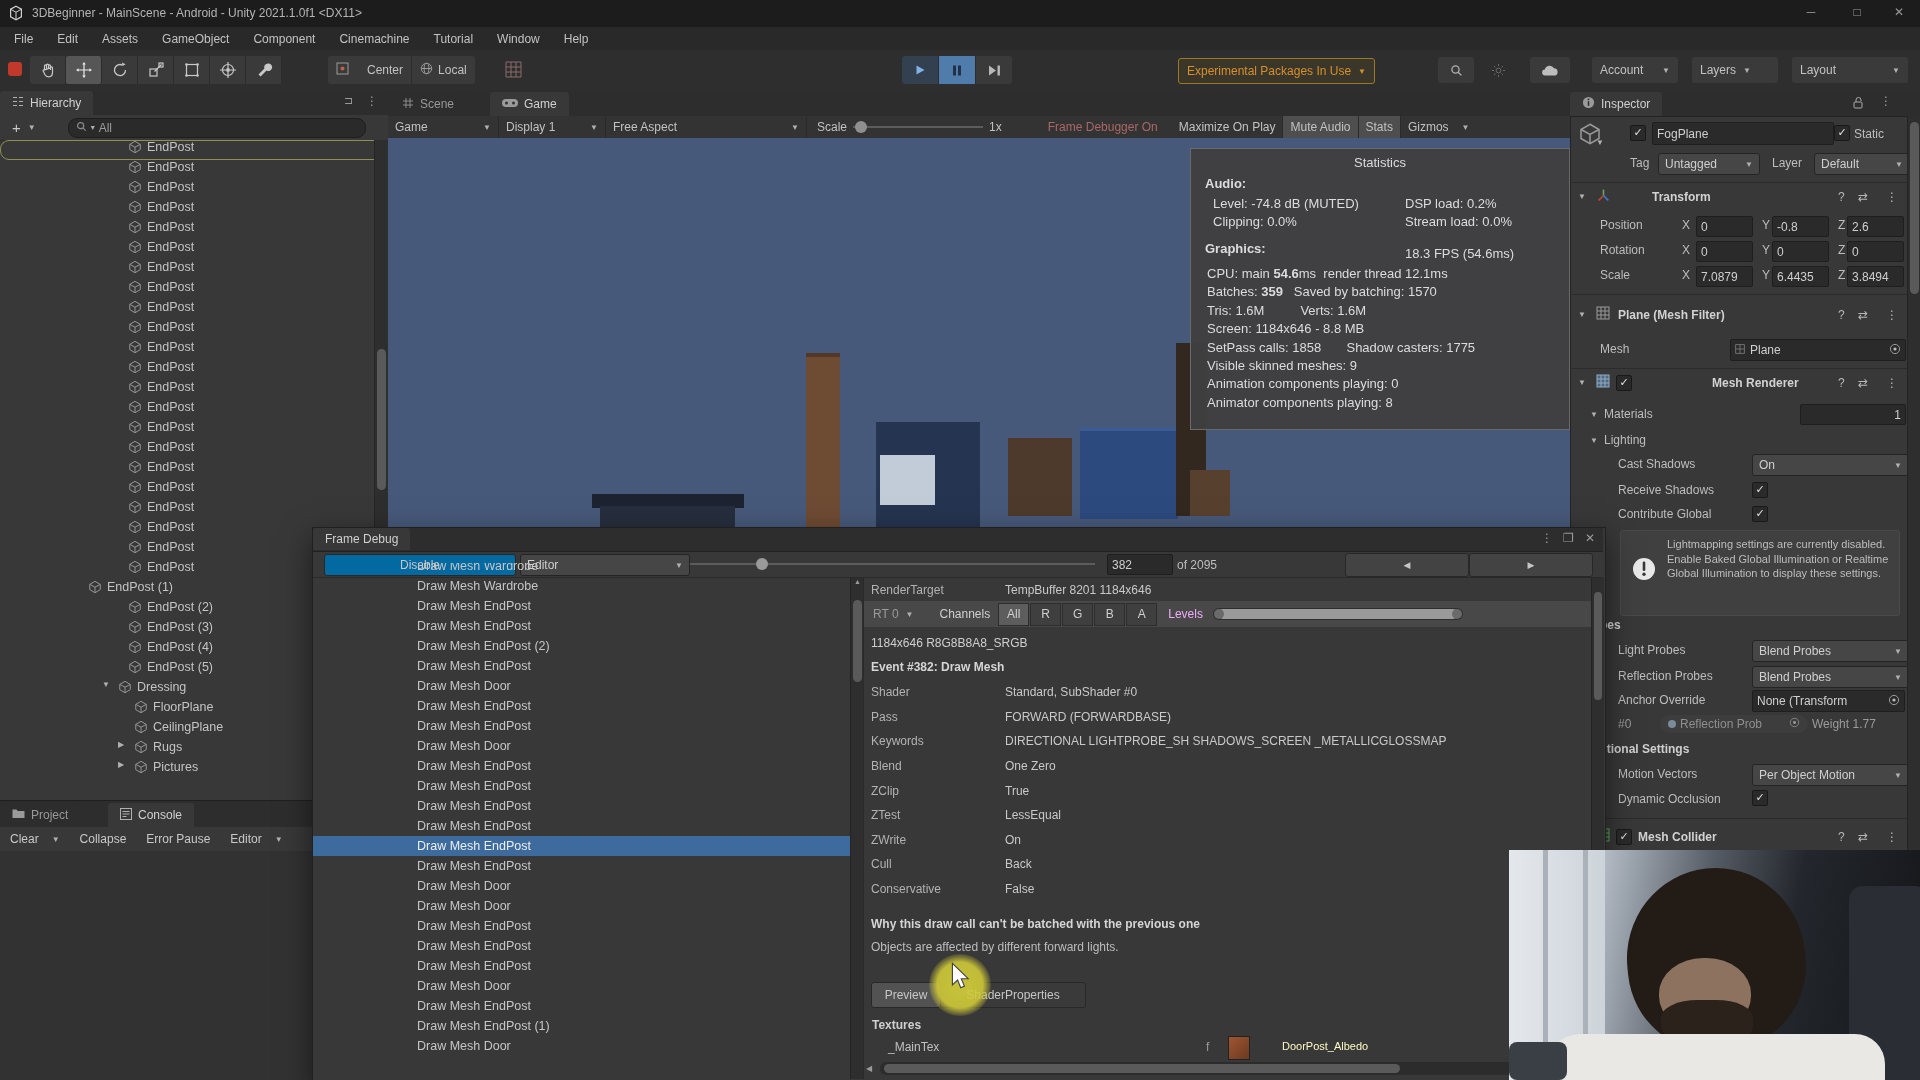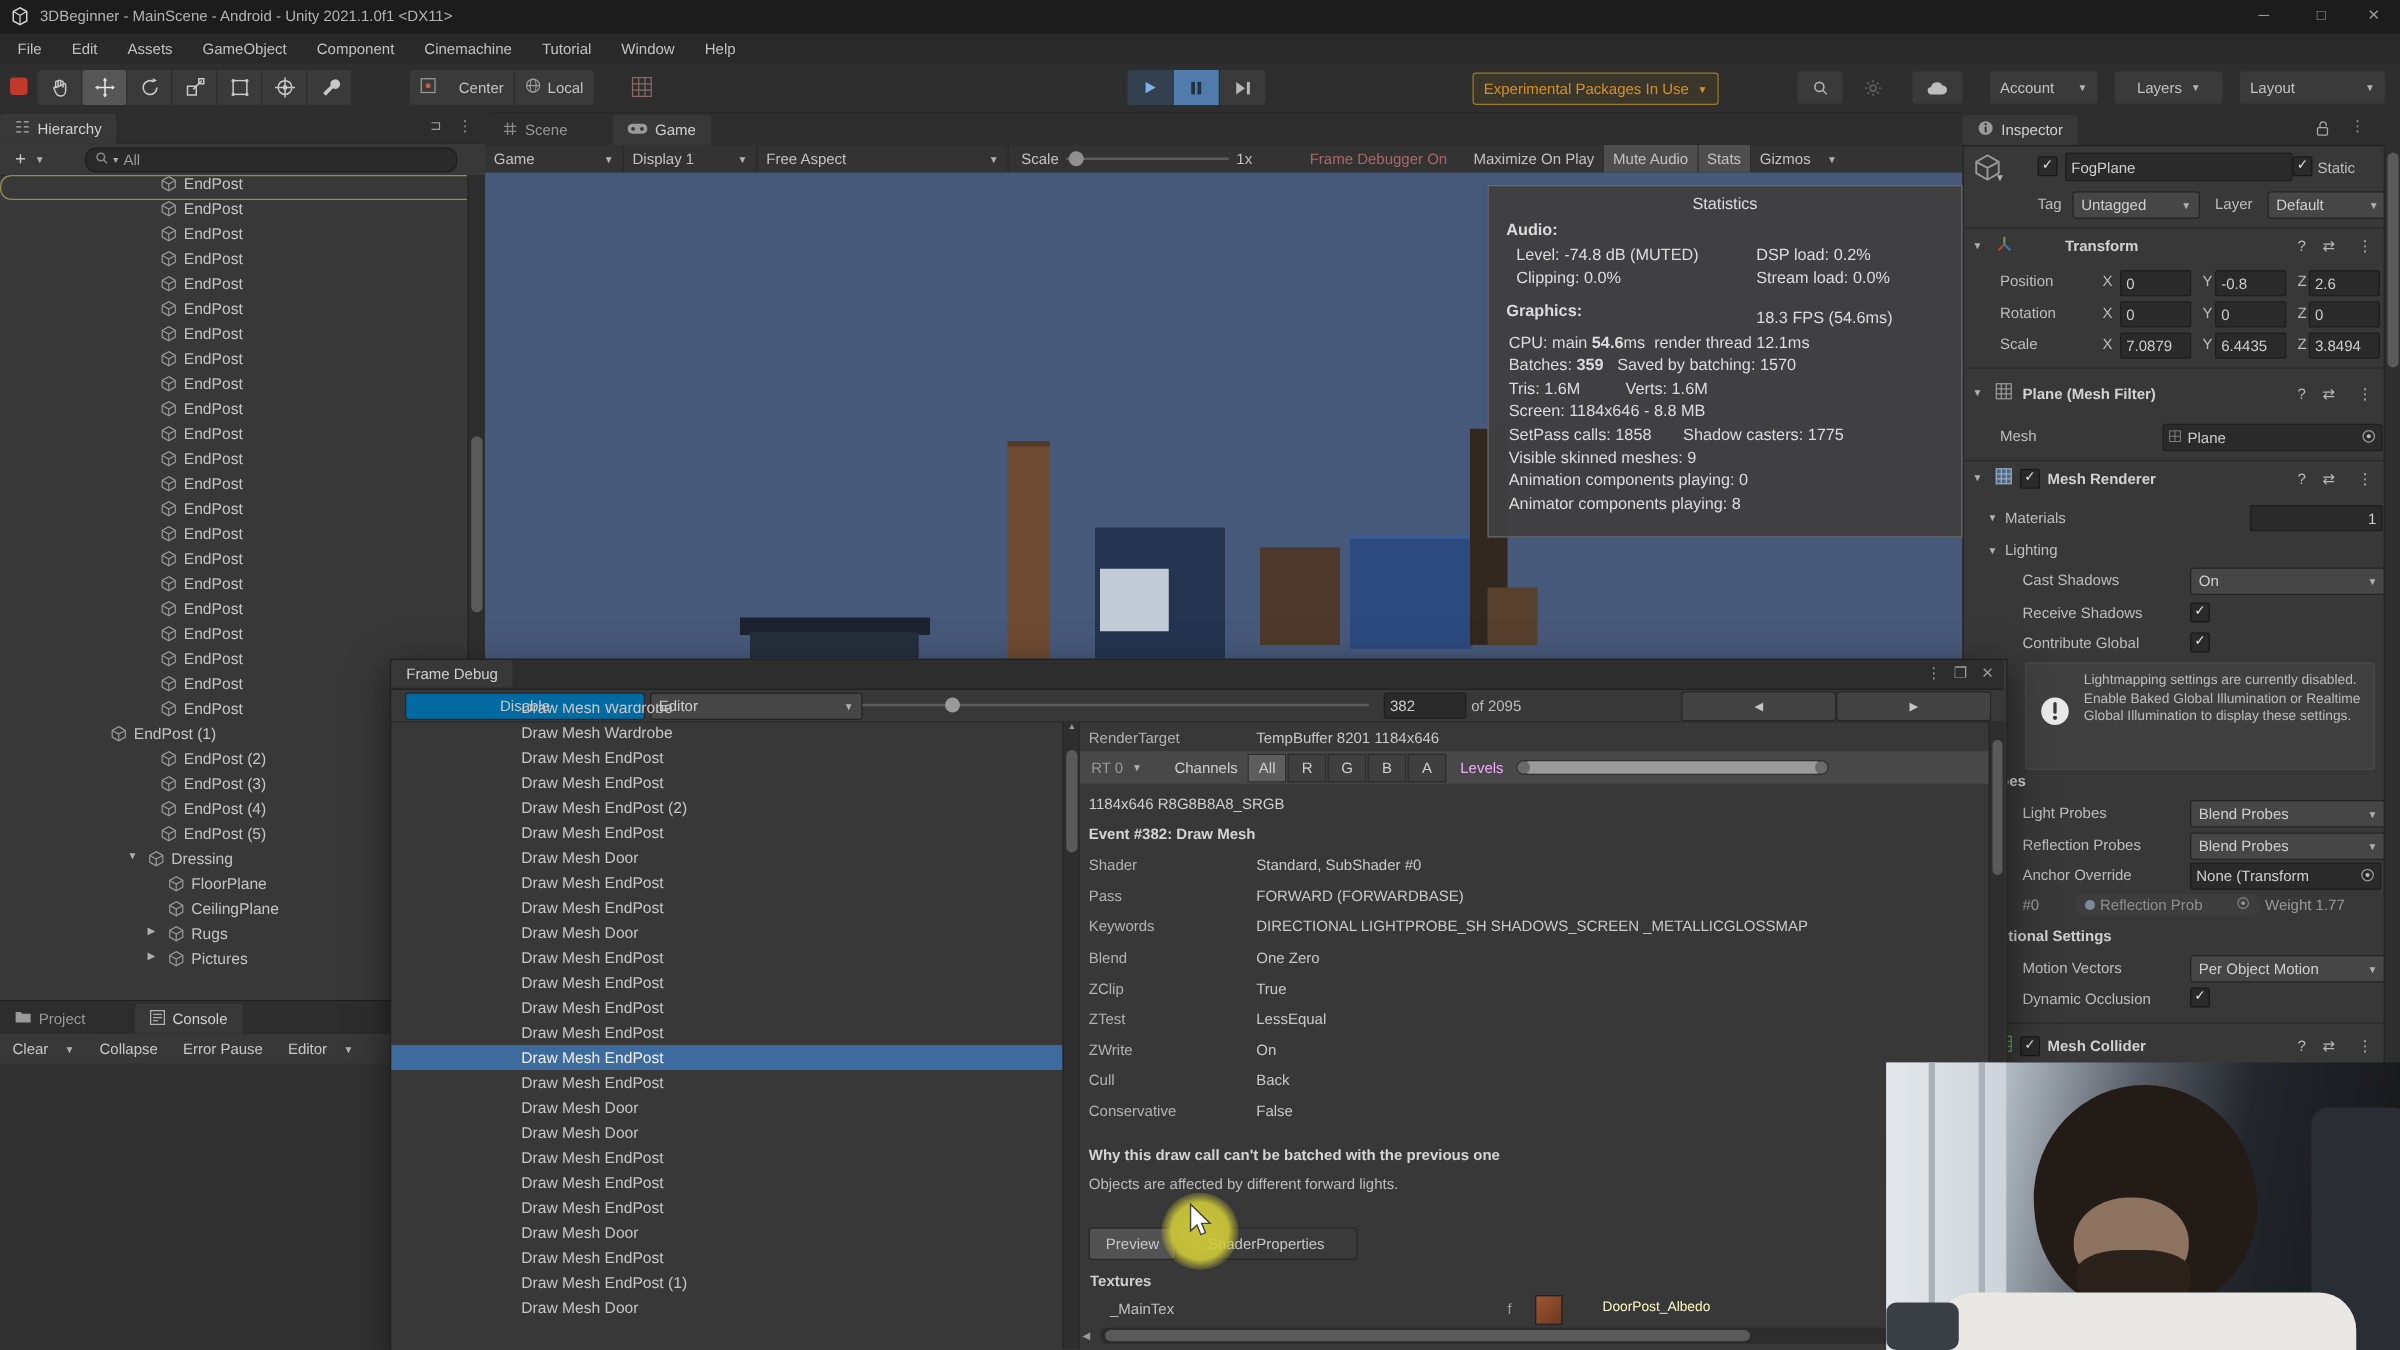--- a/index.html
+++ b/index.html
@@ -193,21 +193,21 @@
       </svg></div>
   <div class="abs rbtn" style="left:1530px;top:7px;width:24px;justify-content:center">
     <svg width="18" height="12" viewBox="0 0 18 12">
         <path d="M4.5 11.5h8.5a3.6 3.6 0 000-7.2A5 5 0 003.8 5.5a3 3 0 00.7 6z" fill="#bdbdbd"></path>
       </svg>
     </div>
   <div class="abs rbtn" style="left:1592px;top:7px;width:70px;justify-content:space-between">
     <span>Account</span>
       <span class="caret">▼</span>
     </div>
-  <div class="abs rbtn" style="left:1692px;top:7px;width:70px;justify-content:center">
+  <div class="abs rbtn" style="left:1692px;top:7px;width:70px;justify-content:flex-start">
     <span>Layers</span>
       <span class="caret">▼</span>
     </div>
   <div class="abs rbtn" style="left:1792px;top:7px;width:100px;justify-content:space-between">
     <span>Layout</span>
       <span class="caret">▼</span>
     </div>
 </div>
 
 <div class="abs" style="left:0;top:90px;width:388px;height:710px;background:#383838;border-right:1px solid #232323"></div>
@@ -811,21 +811,21 @@
       </svg></span>
   </div>
 <div class="abs divline" style="left:1570px;top:368px;width:350px"></div>
 
 <span class="abs fold" style="left:1578px;top:378px">▼</span>
 <span class="abs" style="left:1596px;top:374px"><svg width="14" height="14" viewBox="0 0 14 14">
       <rect x="1" y="1" width="12" height="12" fill="#4a6a8a" stroke="#9ab"></rect>
       <path d="M1 5h12M1 9h12M5 1v12M9 1v12" stroke="#9ab"></path>
     </svg></span>
 <div class="abs chk" style="left:1616px;top:375px">✓</div>
-<span class="abs bold" style="left:1638px;top:376px;color:#d2d2d2">Mesh Renderer</span>
+<span class="abs bold" style="left:1712px;top:376px;color:#d2d2d2">Mesh Renderer</span>
 <span class="abs cicon" style="left:1838px;top:376px">?</span>
 <span class="abs cicon" style="left:1858px;top:376px">⇄</span>
 <span class="abs cicon" style="left:1886px;top:376px">⋮</span>
 
 <span class="abs fold" style="left:1590px;top:410px">▼</span>
 <span class="abs ilbl" style="left:1604px;top:407px">Materials</span>
 <div class="abs field" style="left:1800px;top:404px;width:96px;justify-content:flex-end">
     <span>1</span>
   </div>
 <span class="abs fold" style="left:1590px;top:436px">▼</span>

